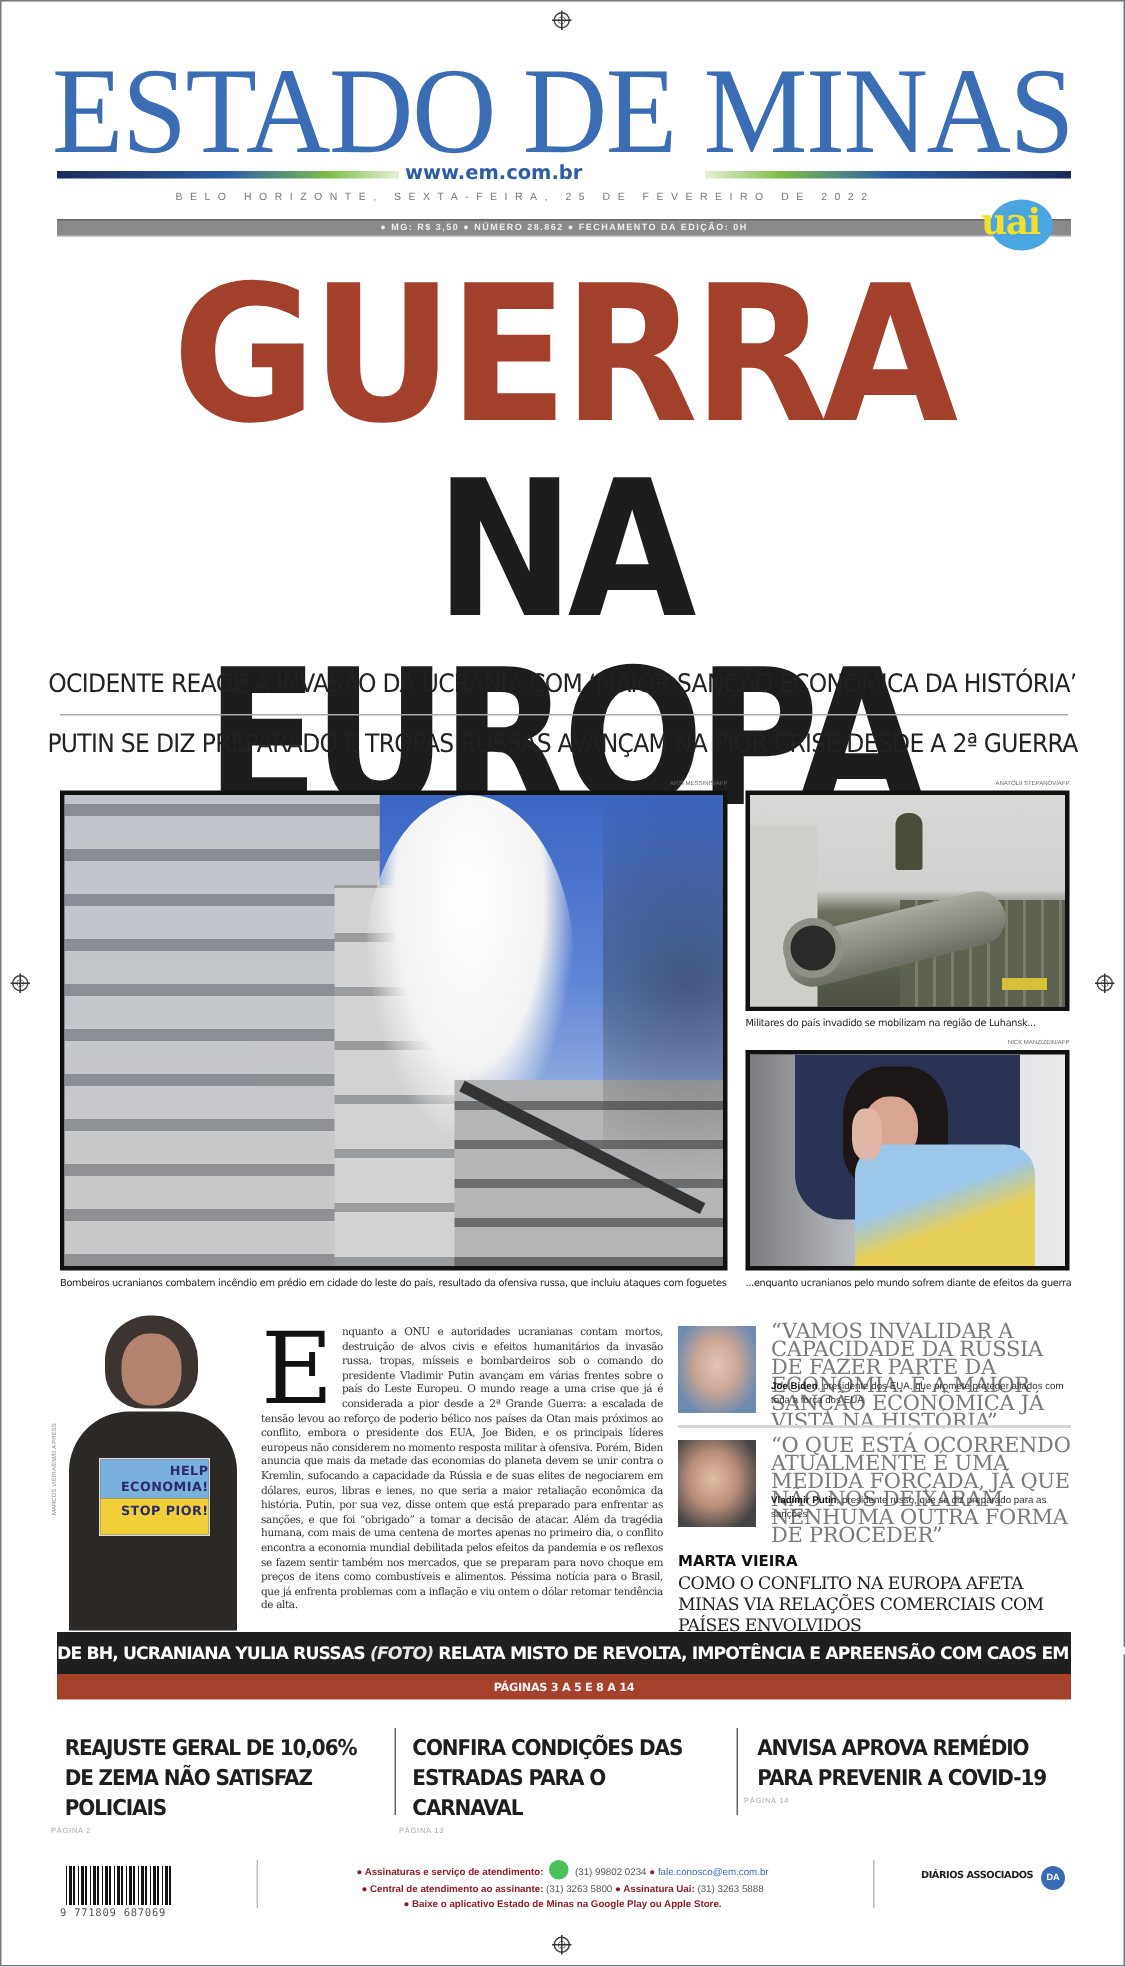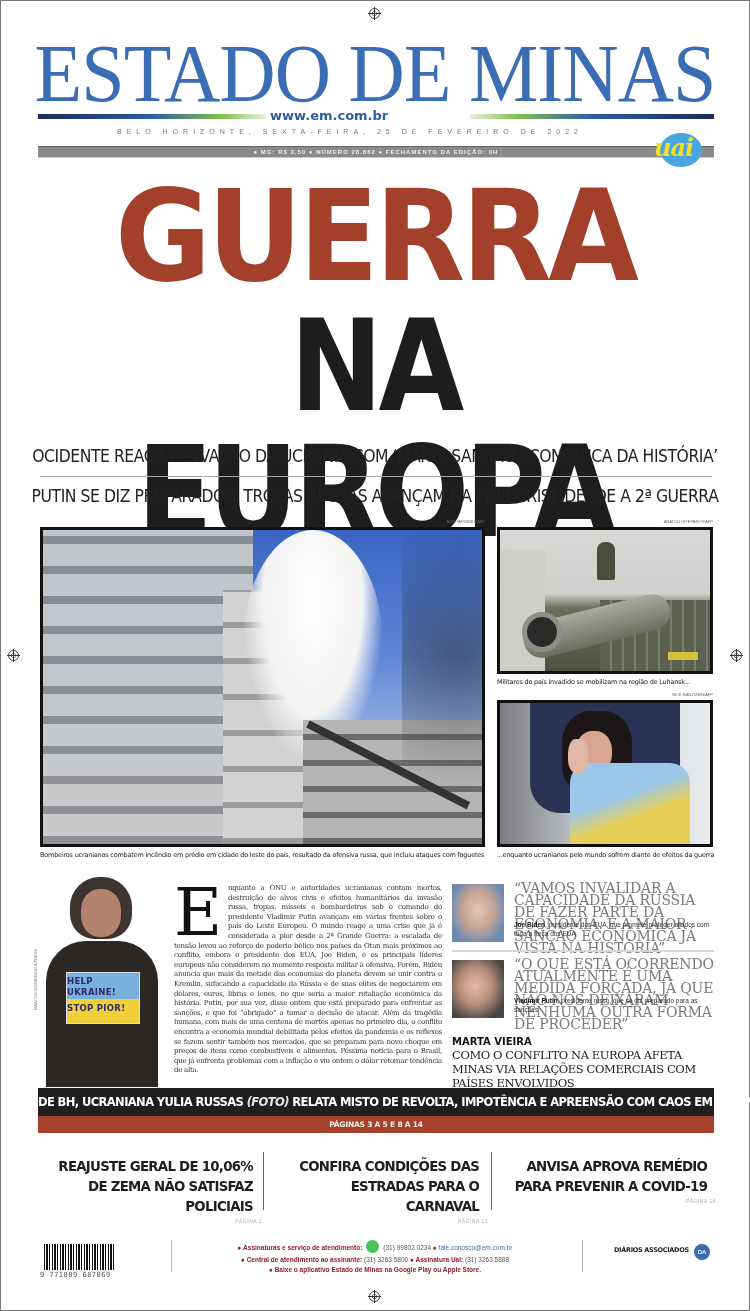--- a/index.html
+++ b/index.html
@@ -13,21 +13,21 @@
   .abs{position:absolute}
 
   .masthead{left:0;top:34px;width:750px;text-align:center;font-family:"Liberation Serif",serif;font-size:78px;color:#3a6db3;letter-spacing:-1px;transform:scaleY(1.05);line-height:80px}
   .gradline{position:absolute;top:114px;height:5px}
   .gl-left{left:38px;width:228px;background:linear-gradient(90deg,#1a2a5a,#2d5ea5 50%,#7fbf4a 80%,#e8f0d8)}
   .gl-right{left:470px;width:244px;background:linear-gradient(90deg,#e8f0d8,#7fbf4a 20%,#2d5ea5 50%,#1a2a5a)}
   .url{left:270px;top:108px;width:200px;text-align:left;font-family:"DejaVu Sans",sans-serif;font-weight:bold;font-size:13px;color:#2d5ea5}
   .dateline{left:40px;top:128px;width:620px;text-align:center;font-size:7px;letter-spacing:5px;color:#777}
   .infobar{left:38px;top:146px;width:676px;height:12px;background:#8a8a8a;border-top:1px solid #666;border-bottom:1px solid #ccc;color:#eee;font-size:6px;text-align:center;line-height:11px;letter-spacing:1px;font-weight:bold}
   .uai{left:660px;top:133px;width:42px;height:34px;border-radius:50%;background:#49a6e0}
-  .uai span{position:absolute;left:-6px;top:0;font-family:"DejaVu Serif",serif;font-style:italic;font-weight:bold;font-size:24px;color:#f3e02c;letter-spacing:-1px}
+  .uai span{position:absolute;left:-6px;top:0;font-family:"DejaVu Serif",serif;font-weight:bold;font-size:24px;color:#f3e02c;letter-spacing:-1px}
 
   .h1a{left:0;top:172px;width:750px;text-align:center;font-family:"DejaVu Sans",sans-serif;font-weight:bold;font-size:126px;color:#a3402b;letter-spacing:-4px;line-height:130px;transform:scaleX(0.93)}
   .h1b{left:0;top:304px;width:750px;text-align:center;font-family:"DejaVu Sans",sans-serif;font-weight:bold;font-size:126px;color:#1d1d1d;letter-spacing:-5px;line-height:126px;transform:scaleX(0.88)}
 
   .sub{left:0;width:750px;text-align:center;font-family:"DejaVu Sans",sans-serif;font-size:17px;color:#222;letter-spacing:-0.5px;transform:scaleX(0.92)}
   .sub1{top:446px}
   .sub2{top:486px}
   .rule{position:absolute;left:40px;width:672px;height:1px;background:#aaa}
 
   .photo{position:absolute;border:3px solid #111;overflow:hidden}
@@ -57,41 +57,41 @@
   .p-woman .flagb{position:absolute;left:70px;top:60px;width:120px;height:87px;background:linear-gradient(160deg,#9cc7e8 40%,#e6d05a 60%);border-radius:20px 20px 0 0}
   .p-woman .hand{position:absolute;left:68px;top:36px;width:20px;height:34px;border-radius:40%;background:#e0b6a6}
 
   .p-yulia{left:42px;top:875px;width:120px;height:210px}
   .p-yulia .hair{position:absolute;left:28px;top:2px;width:62px;height:62px;border-radius:48% 48% 40% 40%;background:#3b3430}
   .p-yulia .face{position:absolute;left:39px;top:14px;width:40px;height:48px;border-radius:45%;background:#b48370}
   .p-yulia .body{position:absolute;left:4px;top:66px;width:112px;height:146px;background:#2b2826;border-radius:40px 40px 0 0}
   .p-yulia .sign{position:absolute;left:24px;top:97px;width:74px;height:52px;border:1px solid #ddd}
   .p-yulia .sign .b{position:absolute;left:0;top:0;width:100%;height:52%;background:#7ab0dd}
   .p-yulia .sign .y{position:absolute;left:0;bottom:0;width:100%;height:48%;background:#f0cf39}
-  .p-yulia .sign span{position:absolute;left:0;width:100%;text-align:left;font-family:"DejaVu Sans",sans-serif;font-size:8.5px;color:#2b2b6b;font-weight:bold;letter-spacing:.3px}
+  .p-yulia .sign span{position:absolute;left:0;width:100%;text-align:right;font-family:"DejaVu Sans",sans-serif;font-size:8.5px;color:#2b2b6b;font-weight:bold;letter-spacing:.3px}
   .vcredit{position:absolute;left:33px;top:1010px;font-size:4px;color:#888;transform:rotate(-90deg);transform-origin:left top;white-space:nowrap}
 
   .story{left:174px;top:884px;width:268px;font-family:"DejaVu Serif",serif;font-size:7px;line-height:9.6px;color:#333;text-align:justify;letter-spacing:-0.25px}
   .dropcap{float:left;font-family:"DejaVu Serif",serif;font-size:66px;line-height:54px;margin:2px 6px 0 0;color:#111}
 
   .quote-photo{position:absolute;width:52px;height:58px;background:radial-gradient(ellipse at 50% 45%,#d7b2a1 0,#c09888 35%,#5c5954 70%)}
   .biden-photo{left:452px;top:884px;background:radial-gradient(ellipse at 50% 45%,#e3c6b8 0,#c7a595 40%,#6c8bb0 78%)}
   .putin-photo{left:452px;top:960px;background:radial-gradient(ellipse at 45% 45%,#e2bca8 0,#b98f7c 40%,#444 80%)}
   .quote{position:absolute;left:514px;width:200px;font-family:"DejaVu Serif",serif;font-size:14px;line-height:12px;color:#7a7a7a;letter-spacing:-0.2px}
   .qby{position:absolute;left:514px;width:200px;font-size:6.5px;line-height:9px;color:#333}
   .qby b{color:#111}
   .qrule{position:absolute;left:452px;width:262px;height:2px;background:#d6d6d6}
   .col-author{left:452px;top:1036px;font-family:"DejaVu Sans",sans-serif;font-weight:bold;font-size:10px;color:#111}
   .col-title{left:452px;top:1048px;width:265px;font-family:"DejaVu Serif",serif;font-size:11.5px;line-height:14px;color:#222;letter-spacing:-0.4px}
 
   .blackbar{left:38px;top:1088px;width:676px;height:28px;background:#1f1f1f;color:#fff;font-family:"DejaVu Sans",sans-serif;font-weight:bold;font-size:11.5px;line-height:28px;text-align:center;letter-spacing:-0.6px;white-space:nowrap}
   .blackbar .it{font-style:italic;color:#e6e6e6}
   .redbar{left:38px;top:1116px;width:676px;height:17px;background:#a6422c;color:#f2f2f2;font-family:"DejaVu Sans",sans-serif;font-weight:bold;font-size:7.5px;line-height:17px;text-align:center;letter-spacing:-0.2px}
 
-  .teaser{position:absolute;top:1156px;text-align:right}
+  .teaser{position:absolute;top:1156px;text-align:left}
   .teaser .t{font-family:"DejaVu Sans",sans-serif;font-weight:bold;font-size:14.5px;line-height:20px;color:#1e1e1e;letter-spacing:-0.8px;transform:scaleX(0.92)}
   .teaser .pg{font-size:5px;color:#aaa;margin-top:2px;letter-spacing:.5px}
   .vsep{position:absolute;width:1px;background:#666}
 
   .barcode{left:44px;top:1244px;width:72px;height:26px;background:repeating-linear-gradient(90deg,#111 0 1px,#fff 1px 2px,#111 2px 4px,#fff 4px 5px,#111 5px 6px,#fff 6px 8px)}
   .barcode-num{left:40px;top:1271px;font-family:"DejaVu Sans Mono",monospace;font-size:7px;color:#555;letter-spacing:.5px}
   .contact{left:180px;top:1242px;width:390px;text-align:center;font-size:6.5px;line-height:10px;color:#555}
   .contact .r{color:#8e1d2b;font-weight:bold}
   .contact .bl{color:#3b6bb4}
   .wa{display:inline-block;width:13px;height:13px;border-radius:50%;background:#4ac15a;vertical-align:middle;margin:0 4px;position:relative;top:-2px}
@@ -158,21 +158,21 @@
 <div class="caption" style="left:497px;top:851px">...enquanto ucranianos pelo mundo sofrem diante de efeitos da guerra</div>
 
 <div class="abs p-yulia">
   <div class="body"></div>
   <div class="hair"></div>
   <div class="face"></div>
   <div class="sign">
     <div class="b"></div>
     <div class="y"></div>
     <span style="top:3px">HELP</span>
-    <span style="top:14px">UKRAINE!</span>
+    <span style="top:14px">ECONOMIA!</span>
     <span style="top:30px">STOP PIOR!</span>
   </div>
 </div>
 <div class="vcredit">MARCOS VIEIRA/EM/D.A PRESS</div>
 
 <div class="abs story">
   <span class="dropcap">E</span><span>nquanto a ONU e autoridades ucranianas contam mortos, destruição de alvos civis e efeitos humanitários da invasão russa, tropas, mísseis e bombardeiros sob o comando do presidente Vladimir Putin avançam em várias frentes sobre o país do Leste Europeu. O mundo reage a uma crise que já é considerada a pior desde a 2ª Grande Guerra: a escalada de tensão levou ao reforço de poderio bélico nos países da Otan mais próximos ao conflito, embora o presidente dos EUA, Joe Biden, e os principais líderes europeus não considerem no momento resposta militar à ofensiva. Porém, Biden anuncia que mais da metade das economias do planeta devem se unir contra o Kremlin, sufocando a capacidade da Rússia e de suas elites de negociarem em dólares, euros, libras e ienes, no que seria a maior retaliação econômica da história. Putin, por sua vez, disse ontem que está preparado para enfrentar as sanções, e que foi “obrigado” a tomar a decisão de atacar. Além da tragédia humana, com mais de uma centena de mortes apenas no primeiro dia, o conflito encontra a economia mundial debilitada pelos efeitos da pandemia e os reflexos se fazem sentir também nos mercados, que se preparam para novo choque em preços de itens como combustíveis e alimentos. Péssima notícia para o Brasil, que já enfrenta problemas com a inflação e viu ontem o dólar retomar tendência de alta.</span>
 </div>
 
 <div class="quote-photo biden-photo"></div>

